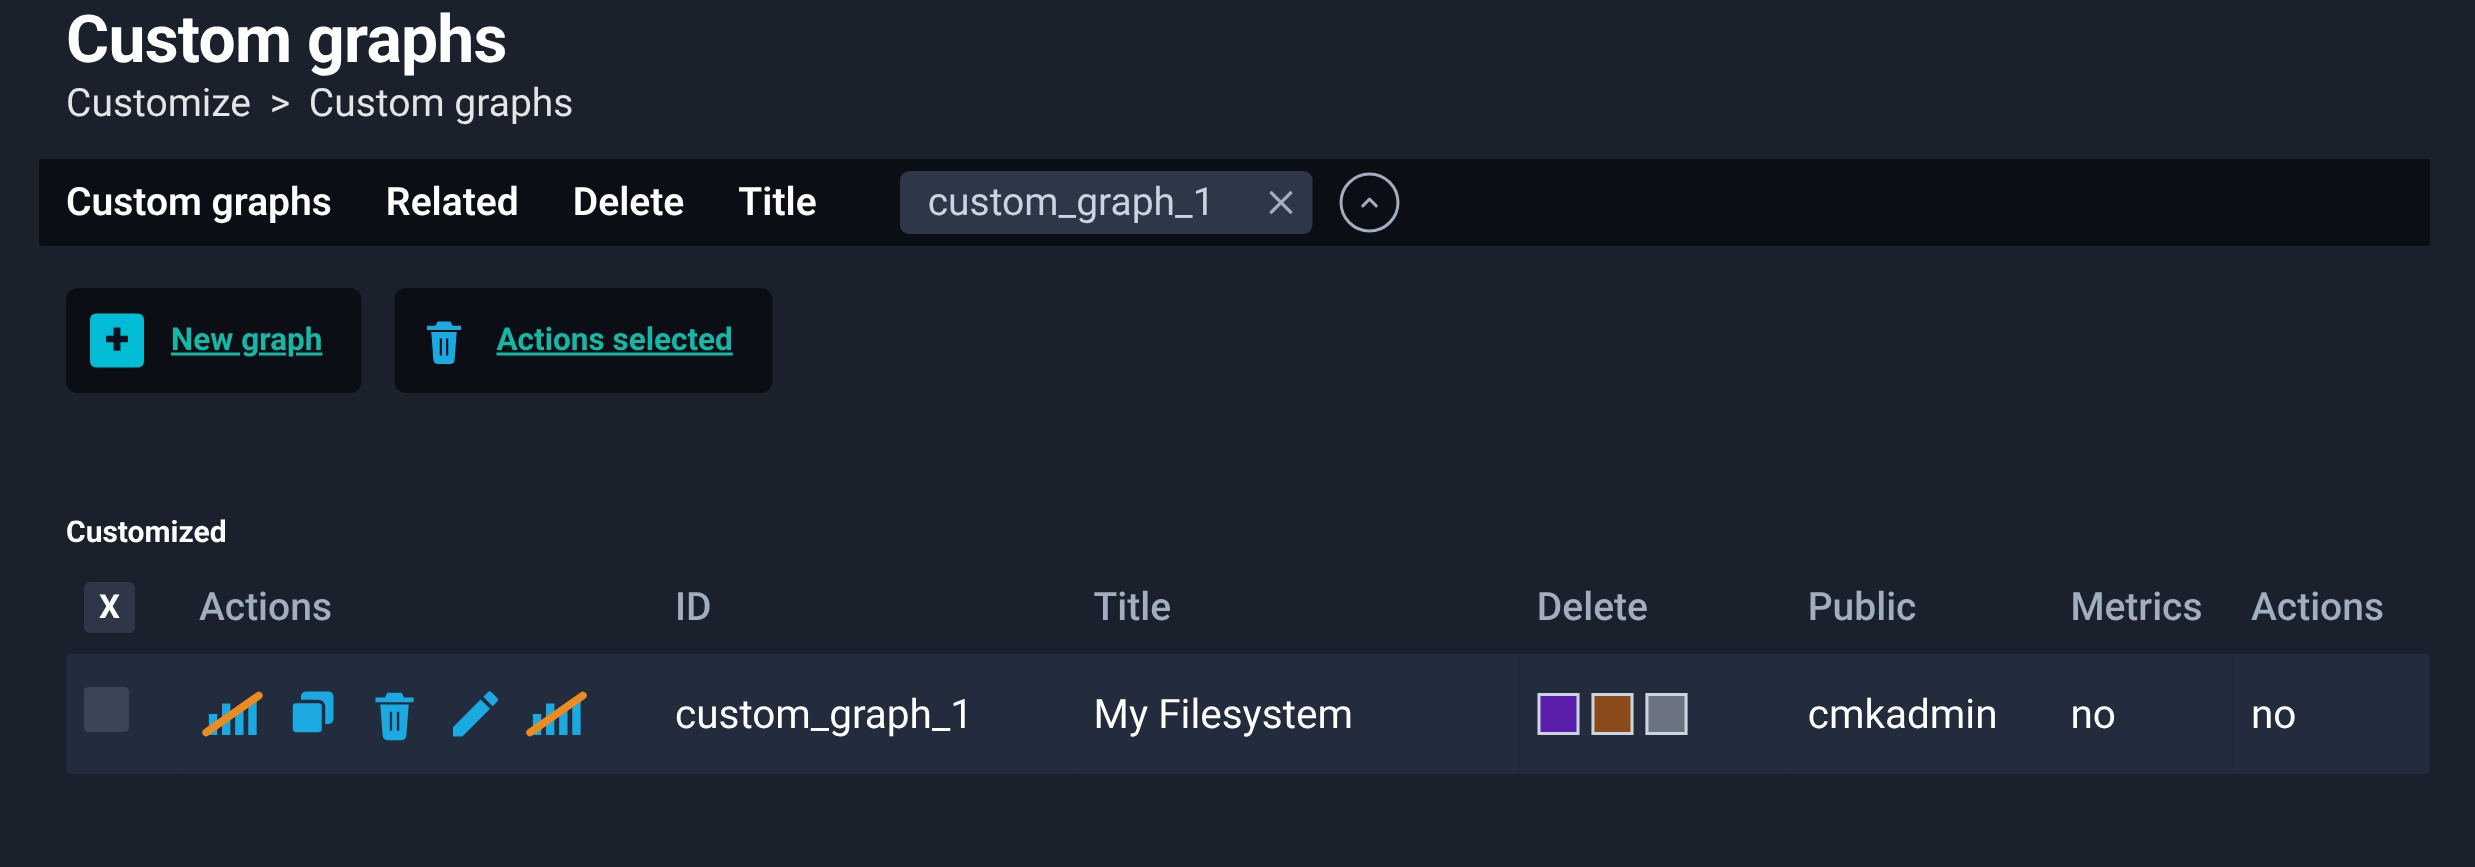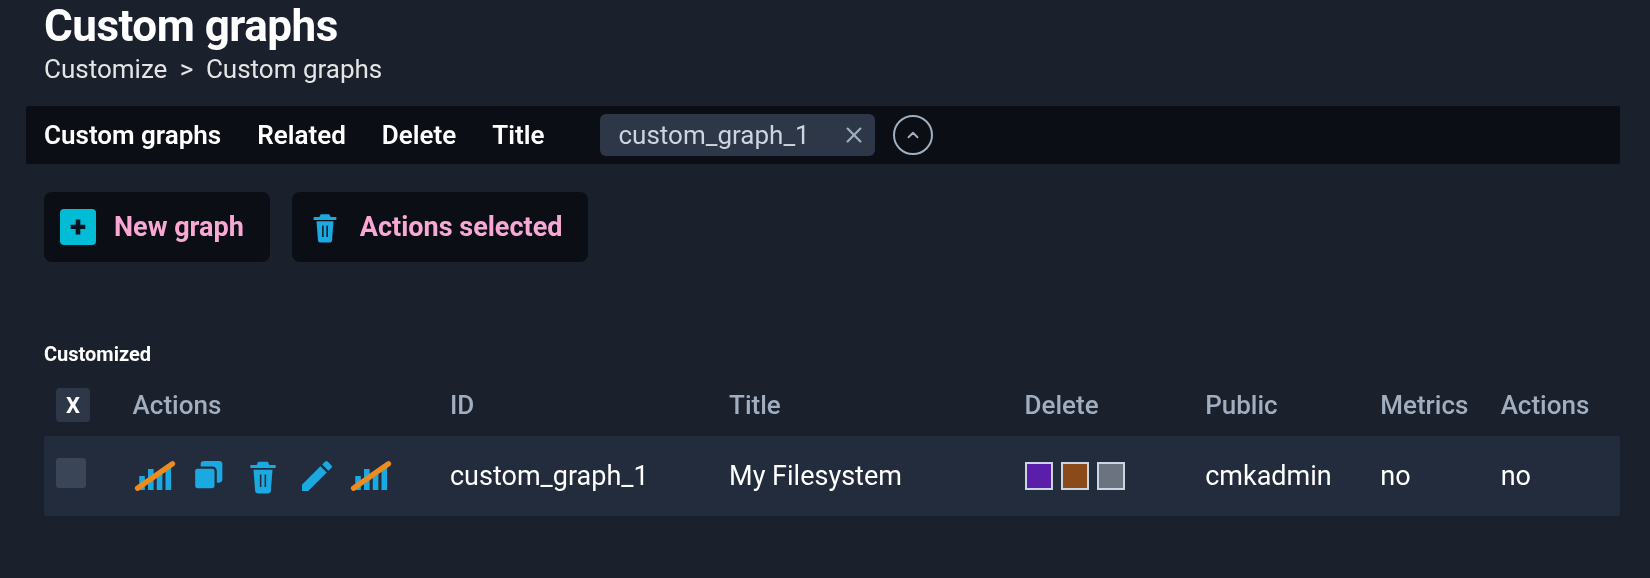--- a/index.html
+++ b/index.html
@@ -99,24 +99,25 @@
     background: #0b0e14;
     border-radius: 8px;
     height: 70px;
     display: flex;
     align-items: center;
     padding: 0 26px 0 16px;
     gap: 18px;
     cursor: pointer;
   }
   .action-btn .label {
-    color: #f9a8d4;
-    font-size: 27px;
+    color: #14b8a6;
+    font-size: 21px;
     font-weight: 700;
     white-space: nowrap;
+    text-decoration: underline;
   }
   .icon-box-plus {
     width: 36px;
     height: 36px;
     background: #00bcd4;
     border-radius: 4px;
     display: inline-flex;
     align-items: center;
     justify-content: center;
     color: #08121f;

